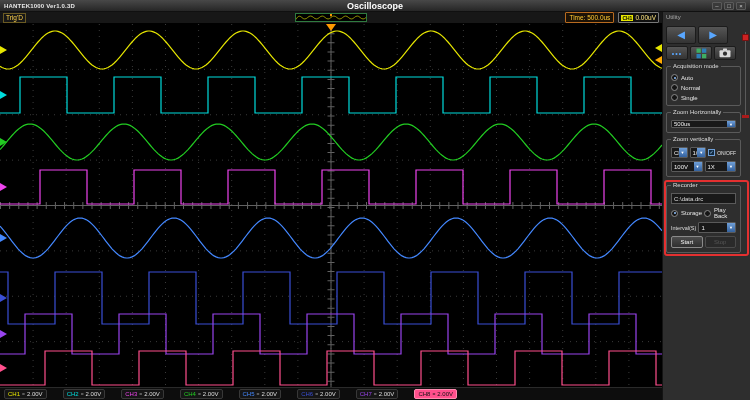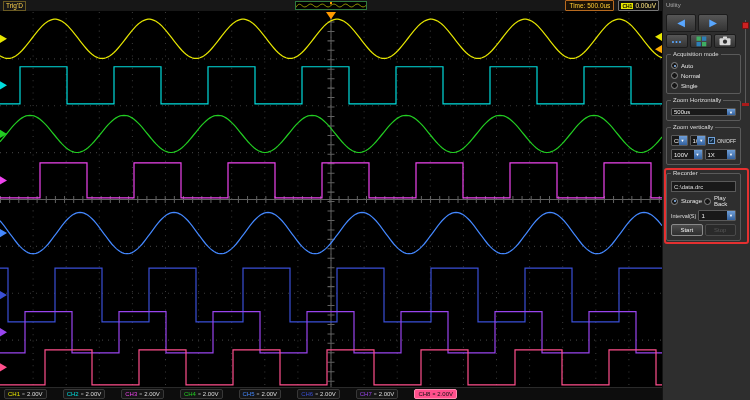--- a/index.html
+++ b/index.html
@@ -93,20 +93,29 @@
   .ilabel { font-size:5.5px; color:#ddd; white-space:nowrap; }
   .btn { height:12px; flex:1; background:linear-gradient(#4c4c4c,#2f2f2f); border:1px solid #8a8a8a;
          color:#eee; font-size:6px; border-radius:2px; cursor:pointer; font-family:inherit; }
   .btn.disabled { background:#2a2a2a; border-color:#4a4a4a; color:#555; cursor:default; }
 </style>
 </head>
 <body>
 
 <div class="window">
 
+  <div class="titlebar">
+    <span class="brand">HANTEK1000 Ver1.0.3D</span>
+    <span class="title">Oscilloscope</span>
+    <div class="win-controls">
+      <span class="win-btn">–</span>
+      <span class="win-btn">□</span>
+      <span class="win-btn">×</span>
+    </div>
+  </div>
 
   <div class="main-row">
 
     <div class="left-col">
 
       <div class="toolbar">
         <span class="trig-badge">Trig'D</span>
         <div class="preview">
           <svg viewBox="0 0 72 9" preserveAspectRatio="none">
             <path d="M0 7 C2 2 4 2 6 4.5 C8 7 10 7 12 4.5 C14 2 16 2 18 4.5 C20 7 22 7 24 4.5 C26 2 28 2 30 4.5 C32 7 34 7 36 4.5 C38 2 40 2 42 4.5 C44 7 46 7 48 4.5 C50 2 52 2 54 4.5 C56 7 58 7 60 4.5 C62 2 64 2 66 4.5 C68 7 70 7 72 4.5" fill="none" stroke="#cccc00" stroke-width="0.8"></path>

